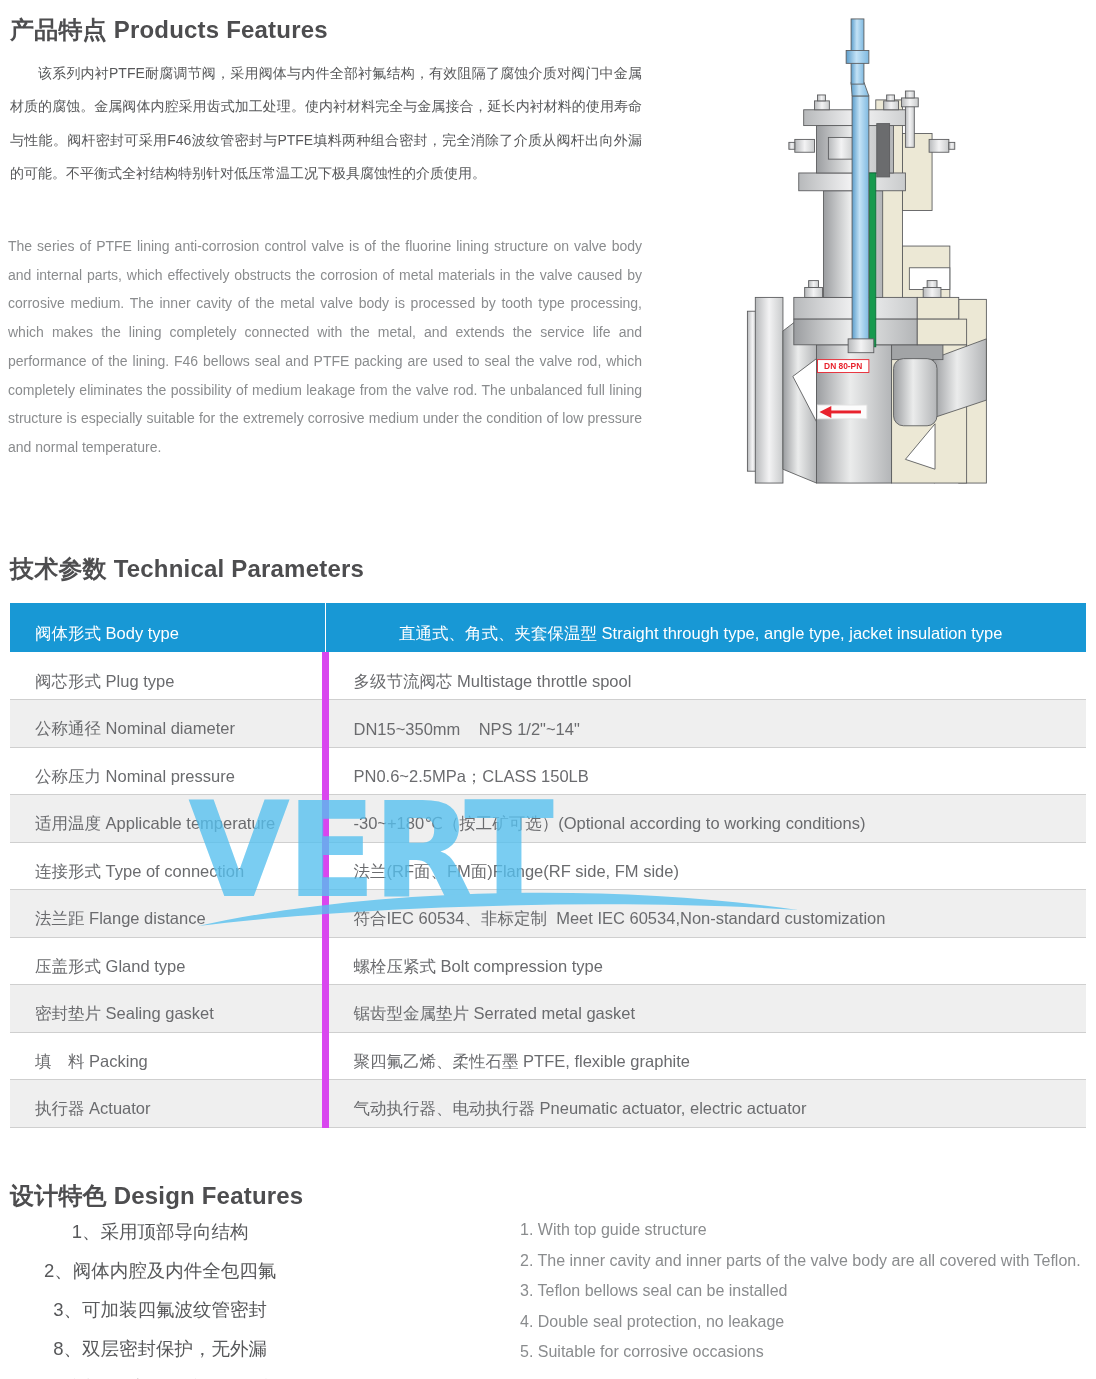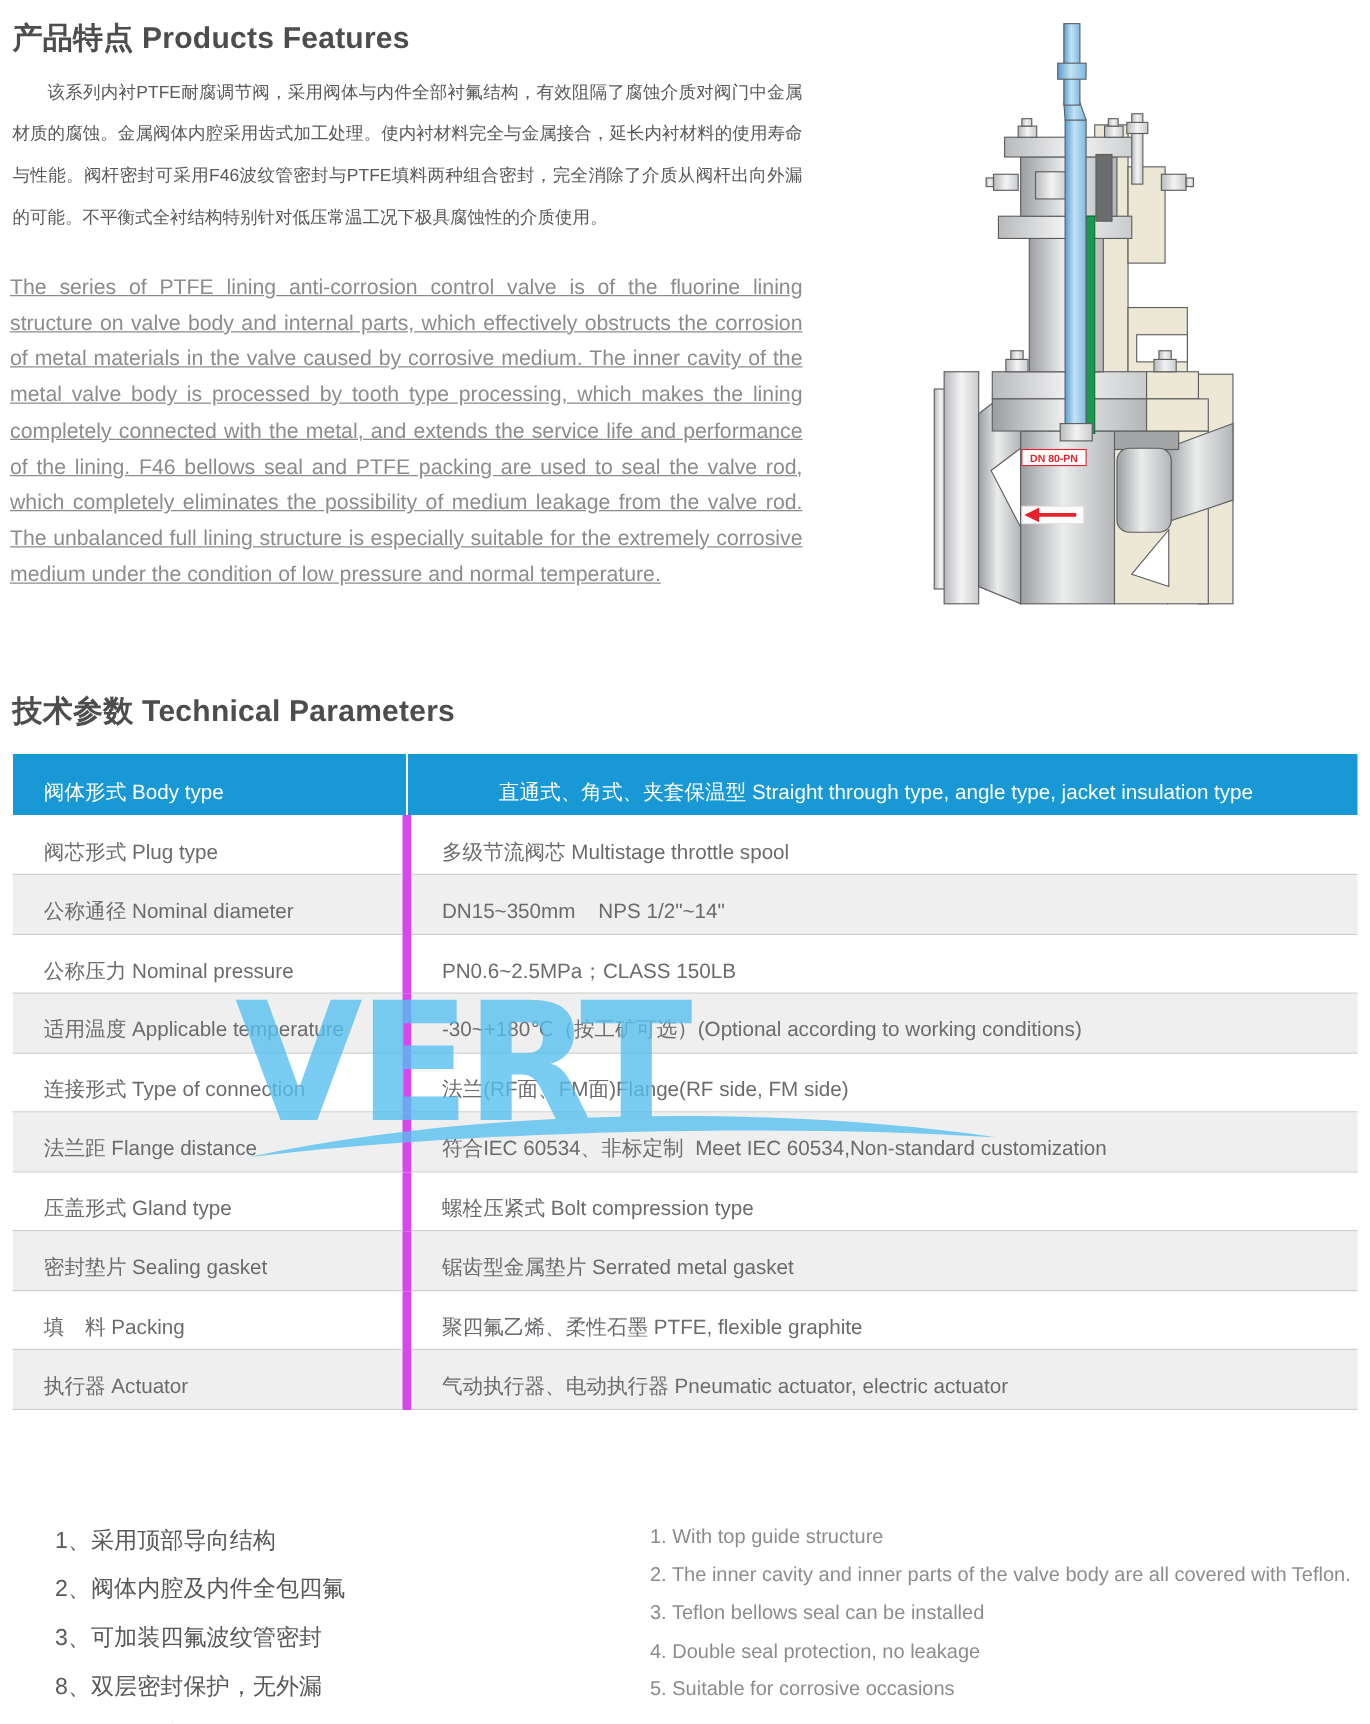--- a/index.html
+++ b/index.html
@@ -6,43 +6,43 @@
   #page{position:relative;width:1096px;height:1379px;background:#fff;overflow:hidden;
         font-family:"Liberation Sans","DejaVu Sans",sans-serif;}
 
   .h1{position:absolute;left:10px;font-size:24px;font-weight:700;color:#4d4d4f;letter-spacing:0.2px;}
   #features-heading{top:14px;}
   #tech-heading{top:553px;}
   #design-heading{top:1180px;}
 
   #para-zh{position:absolute;left:10px;top:57px;width:632px;font-size:14px;color:#57585a;
            line-height:33.4px;text-align:justify;text-indent:2em;}
-  #para-en{position:absolute;left:8px;top:216px;width:634px;font-size:17px;color:#8a8c8e;
-           line-height:28.7px;text-align:justify;text-decoration:underline;}
+  #para-en{position:absolute;left:8px;top:232px;width:634px;font-size:14px;color:#8a8c8e;
+           line-height:28.7px;text-align:justify;}
 
   #valve-wrap{position:absolute;left:700px;top:12px;width:316px;height:476px;}
 
   
   #table-wrap{position:absolute;left:10px;top:603px;width:1076px;}
   table.tech{border-collapse:collapse;table-layout:fixed;width:1076px;font-size:16.5px;color:#6a6b6e;}
   table.tech td{box-sizing:border-box;height:47.5px;border-bottom:1px solid #cfcfcf;
                 padding:12px 10px 0 25px;white-space:pre-wrap;overflow:hidden;}
   td.lab{width:315px;border-right:7px solid #d946ef;}
   td.val{padding-left:95px;}
   tr.hdr td{height:49px;background:#1898d5;color:#fff;border-bottom:none;}
   tr.hdr td.lab{border-right:1px solid rgba(255,255,255,0.45);}
   tr.hdr td.val{text-align:center;padding-left:0;}
   tr.alt td{background:#efefef;}
 
   #watermark{position:absolute;left:170px;top:155px;width:650px;height:180px;
              pointer-events:none;opacity:0.78;}
 
   
   #design-zh{position:absolute;left:44px;top:1219px;font-size:18.5px;color:#57585a;}
-  #design-zh .li{margin-bottom:14px;}
+  #design-zh .li{margin-bottom:14px;text-align:center;}
   #design-en{position:absolute;left:520px;top:1221px;font-size:16px;color:#8a8c8e;}
   #design-en .li{margin-bottom:12.5px;}
 </style>
 </head>
 <body>
 
 <div id="page">
 
   <div class="h1" id="features-heading">产品特点 Products Features</div>
   <div id="para-zh">该系列内衬PTFE耐腐调节阀，采用阀体与内件全部衬氟结构，有效阻隔了腐蚀介质对阀门中金属材质的腐蚀。金属阀体内腔采用齿式加工处理。使内衬材料完全与金属接合，延长内衬材料的使用寿命与性能。阀杆密封可采用F46波纹管密封与PTFE填料两种组合密封，完全消除了介质从阀杆出向外漏的可能。不平衡式全衬结构特别针对低压常温工况下极具腐蚀性的介质使用。</div>
@@ -205,20 +205,21 @@
       </tr>
     </tbody>
       </table>
 
     <svg id="watermark" viewBox="0 0 650 180">
       <text x="8" y="138" font-size="132" font-weight="bold" letter-spacing="-4" fill="#55c0ef" font-family="DejaVu Sans, sans-serif">VERT</text>
       <path d="M 18,168 C 200,128 440,126 618,152 C 430,140 180,148 18,168 Z" fill="#55c0ef"></path>
     </svg>
   </div>
 
+  <div class="h1" id="design-heading">设计特色 Design Features</div>
 
   <div id="design-zh">
     <div class="li">1、采用顶部导向结构</div>
     <div class="li">2、阀体内腔及内件全包四氟</div>
     <div class="li">3、可加装四氟波纹管密封</div>
     <div class="li">8、双层密封保护，无外漏</div>
     <div class="li">5、适用于腐蚀性较强的场合</div>
   </div>
 
   <div id="design-en">

